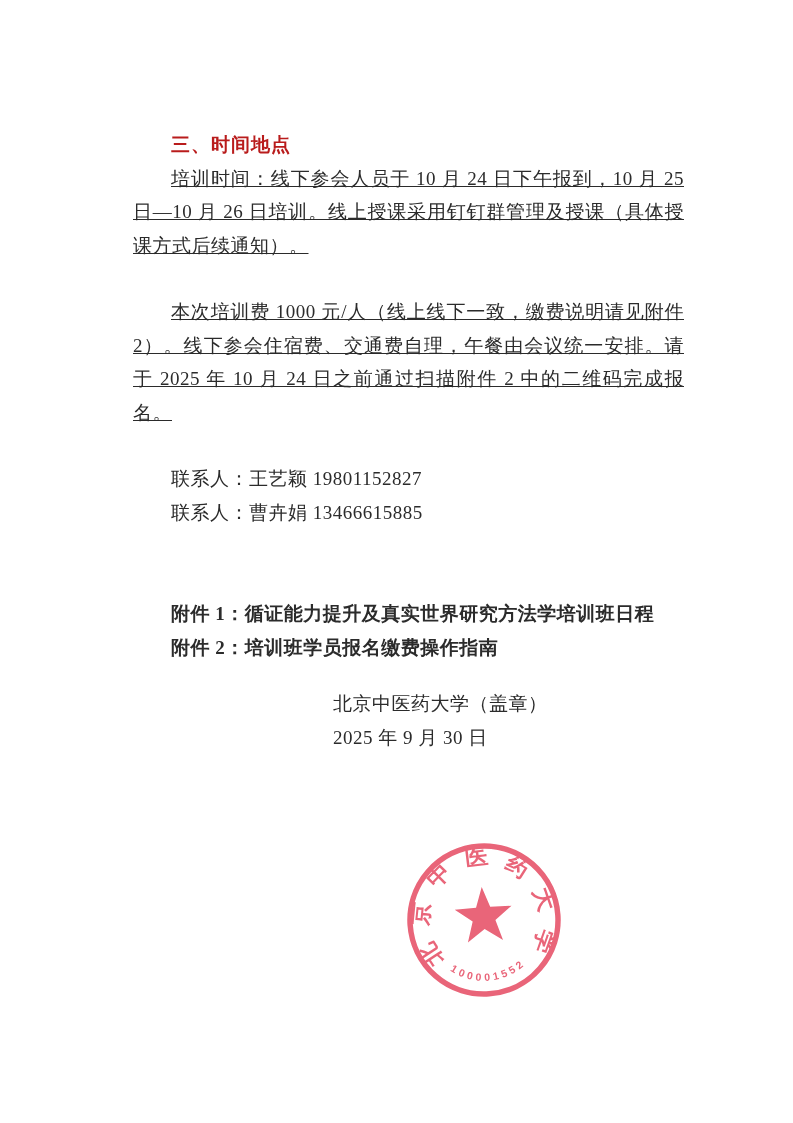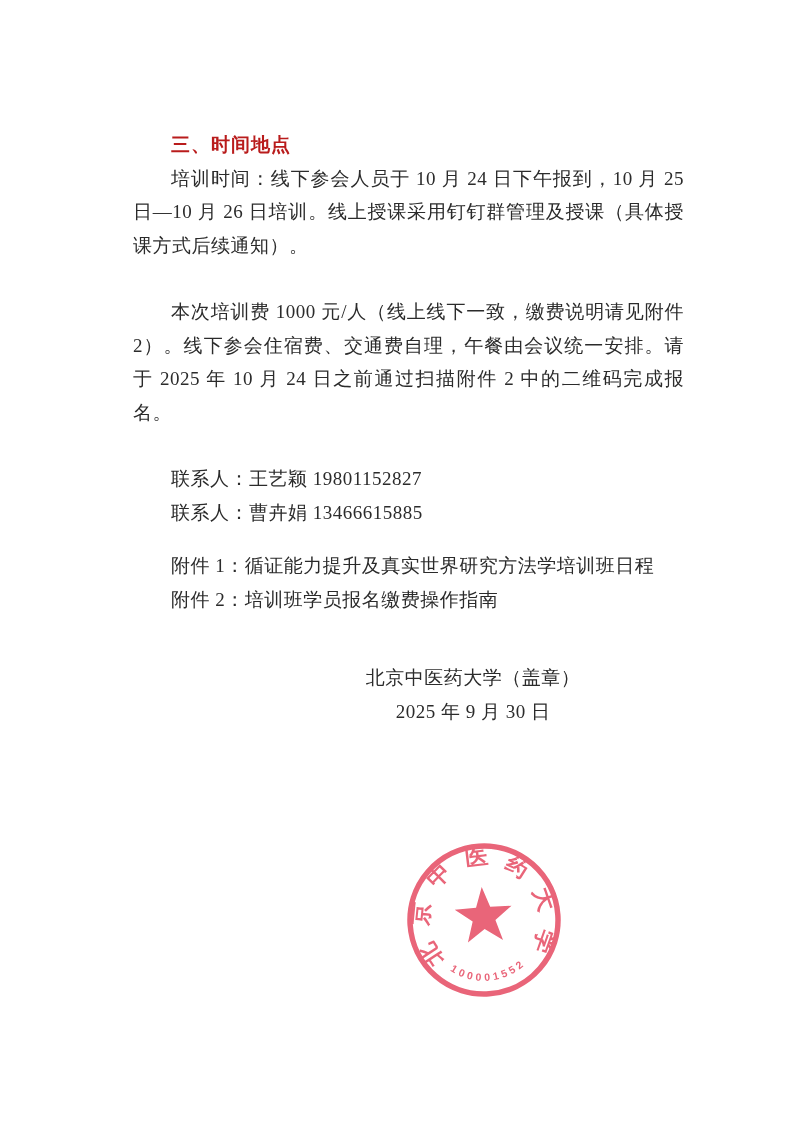--- a/index.html
+++ b/index.html
@@ -28,29 +28,30 @@
     font-family: "Liberation Sans", "DejaVu Sans", sans-serif;
     font-size: 19px;
     font-weight: 700;
     letter-spacing: 1px;
     color: #b91c1c;
     text-indent: 2em;
   }
   p.para {
     text-indent: 2em;
     text-align: justify;
+    text-decoration: underline;
   }
   p.line { text-indent: 2em; }
-  .attachments { margin-top: 20px; }
+  .attachments { margin-top: 68px; font-weight: bold; }
   .attachments p { text-indent: 2em; }
   .signature {
-    margin-top: 45px;
+    margin-top: 23px;
     margin-left: 200px;
     width: 280px;
-    text-align: center;
+    text-align: left;
   }
   .seal {
     position: absolute;
     left: 404px;
     top: 840px;
     width: 160px;
     height: 160px;
     transform: rotate(-4deg);
     mix-blend-mode: multiply;
     opacity: 0.88;

